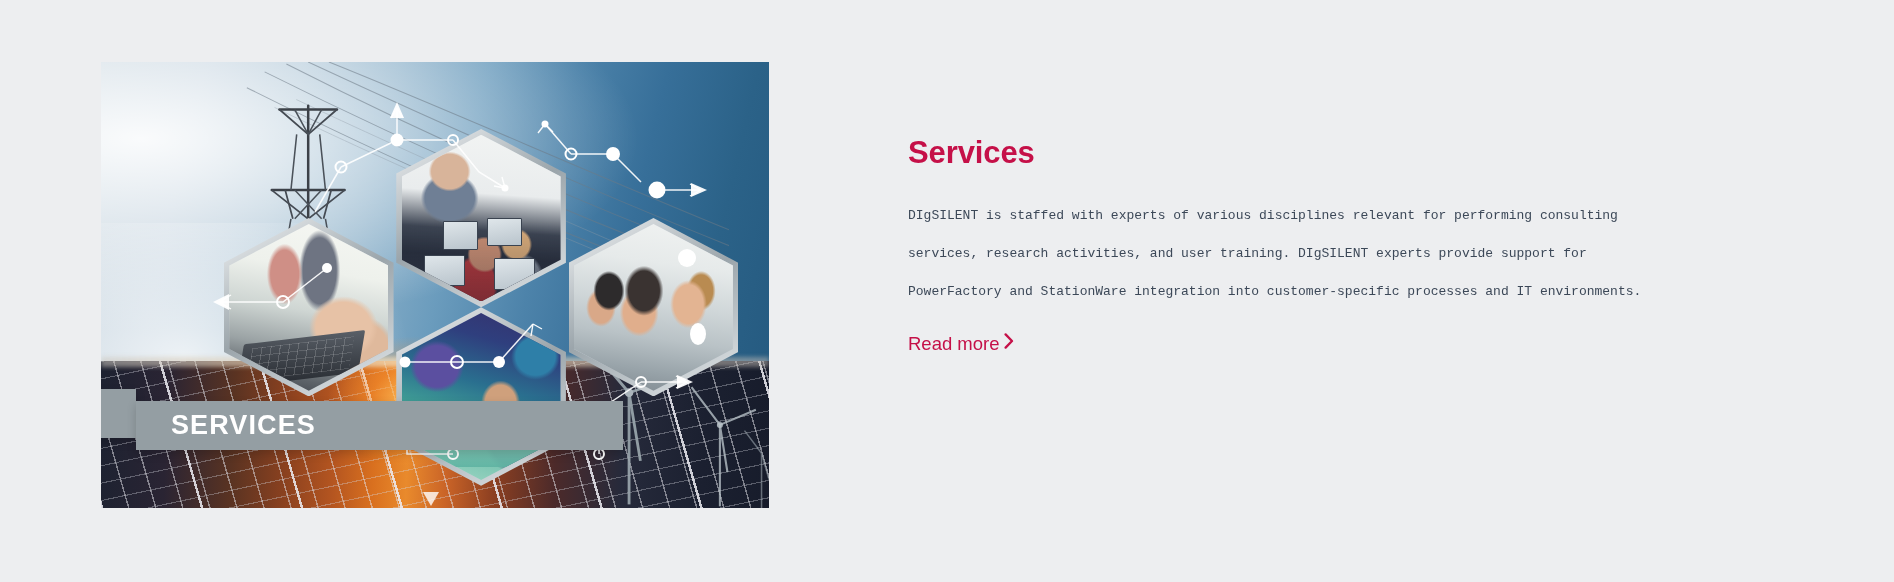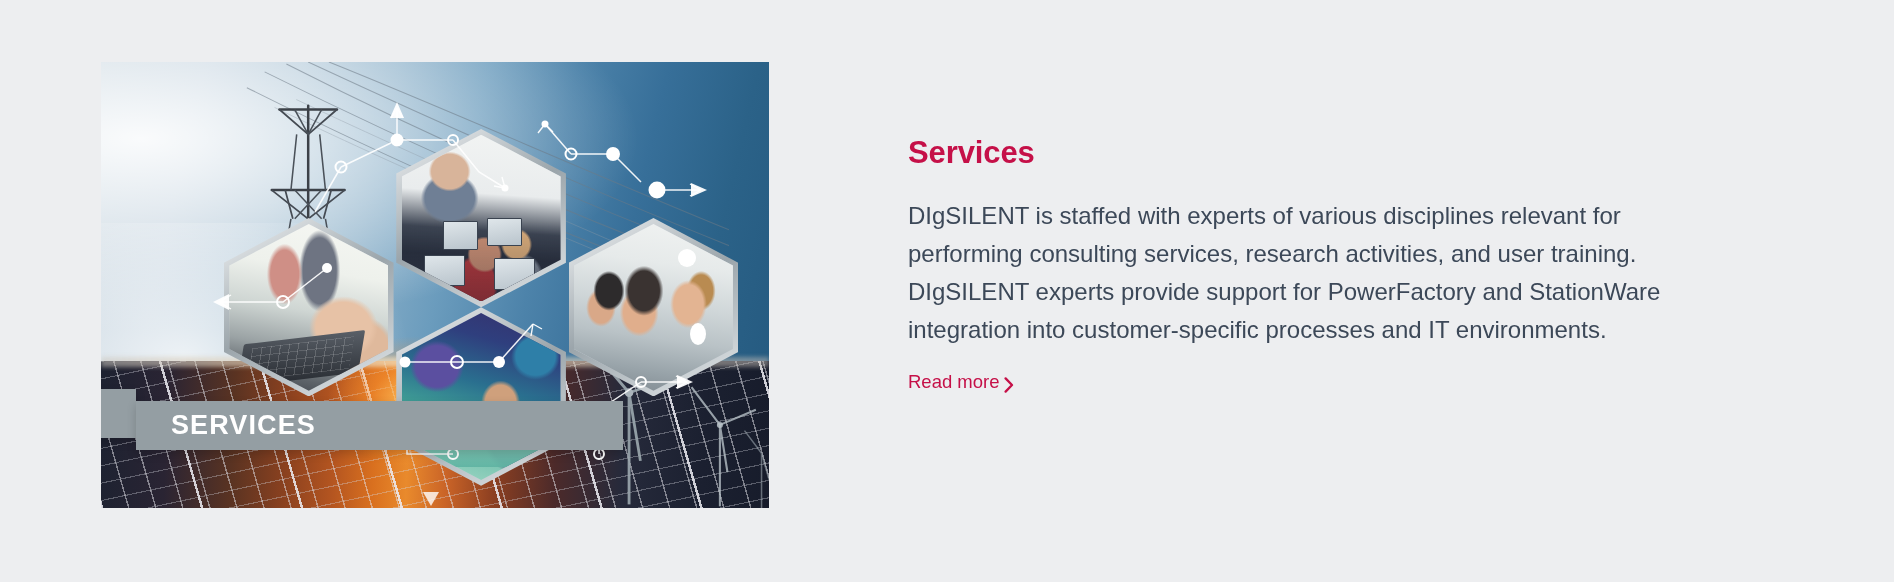--- a/index.html
+++ b/index.html
@@ -266,29 +266,29 @@
   .heading {
     margin: 0 0 26px 0;
     font-family: "Liberation Sans", sans-serif;
     font-size: 31px;
     font-weight: 700;
     color: #c51048;
     letter-spacing: -.1px;
   }
   .body-copy {
     margin: 0;
-    font-family: Liberation Sans, sans-serif;
-    font-size: 24px;
+    font-family: Liberation Mono, monospace;
+    font-size: 13px;
     line-height: 38px;
     color: #3c4858;
     max-width: 775px;
   }
   .read-more {
     display: inline-flex;
-    align-items: flex-end;
+    align-items: flex-start;
     gap: 4px;
     margin-top: 22px;
     font-family: "Liberation Sans", sans-serif;
     font-size: 18.5px;
     color: #c51048;
     text-decoration: none;
     cursor: pointer;
   }
   .chev { display: inline-block; line-height: 0; }
 </style>

